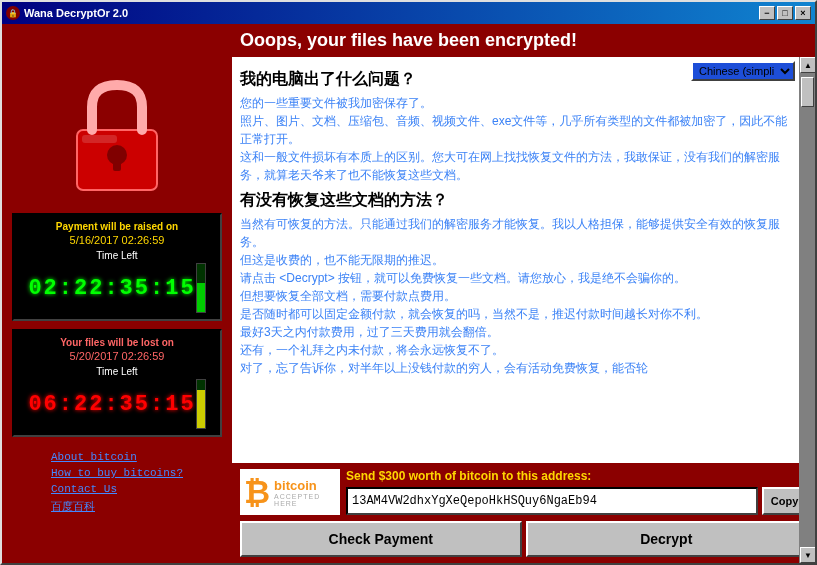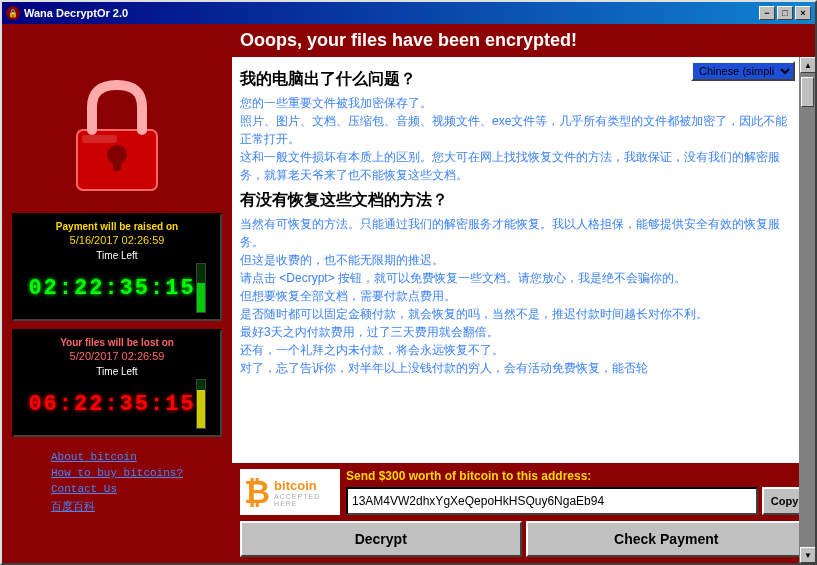--- a/index.html
+++ b/index.html
@@ -310,21 +310,21 @@
       gap: 4px;
       align-items: center;
     }
     .address-field {
       flex: 1;
       height: 28px;
       background: white;
       border: 2px inset #404040;
       padding: 2px 4px;
       font-size: 12px;
-      font-family: Liberation Sans, sans-serif;
+      font-family: Liberation Mono, monospace;
       color: #000;
     }
     .copy-btn {
       width: 45px;
       height: 28px;
       background: #c0c0c0;
       border: 2px solid;
       border-top-color: #fff;
       border-left-color: #fff;
       border-right-color: #404040;
@@ -486,19 +486,19 @@
           <div class="bitcoin-right">
             <div class="send-label">Send $300 worth of bitcoin to this address:</div>
             <div class="address-row">
               <input class="address-field" type="text" readonly="" value="13AM4VW2dhxYgXeQepoHkHSQuy6NgaEb94" style="">
               <div class="copy-btn">Copy</div>
             </div>
           </div>
         </div>
 
         <div class="action-row">
+          <div class="action-btn">Check Payment</div>
           <div class="action-btn">Decrypt</div>
-          <div class="action-btn">Check Payment</div>
         </div>
       </div>
     </div>
   </div>
 </div>
 
 </body></html>

